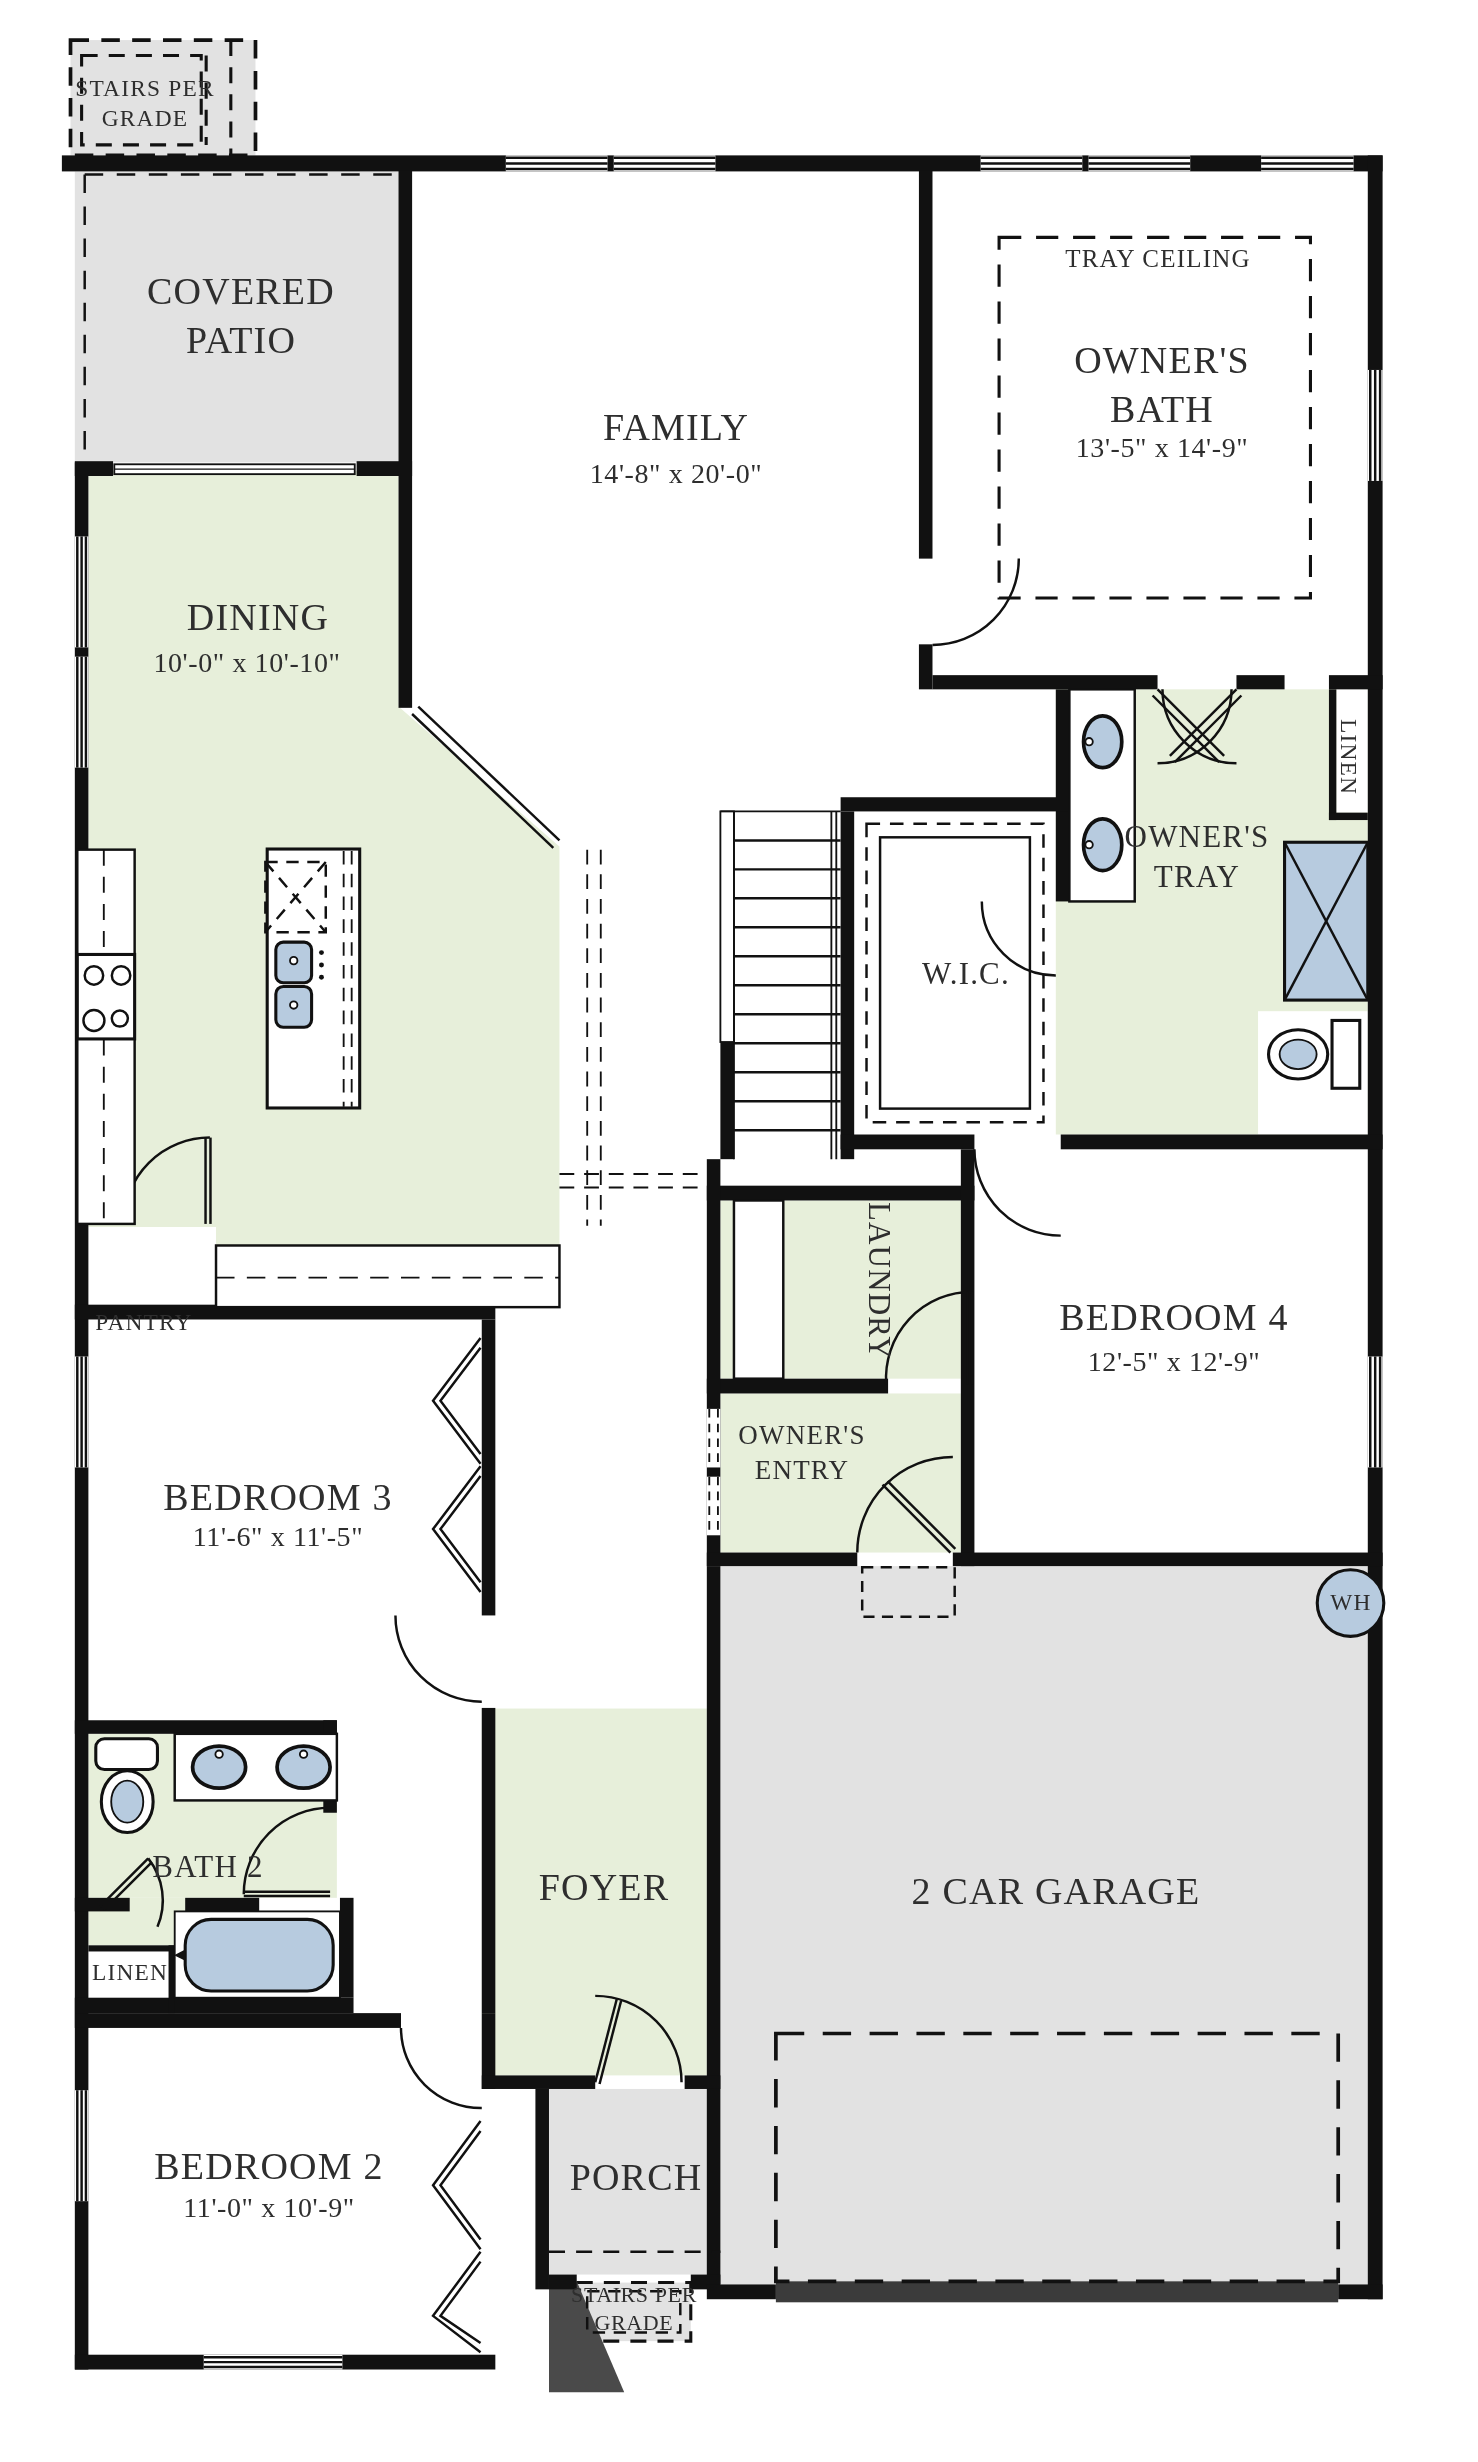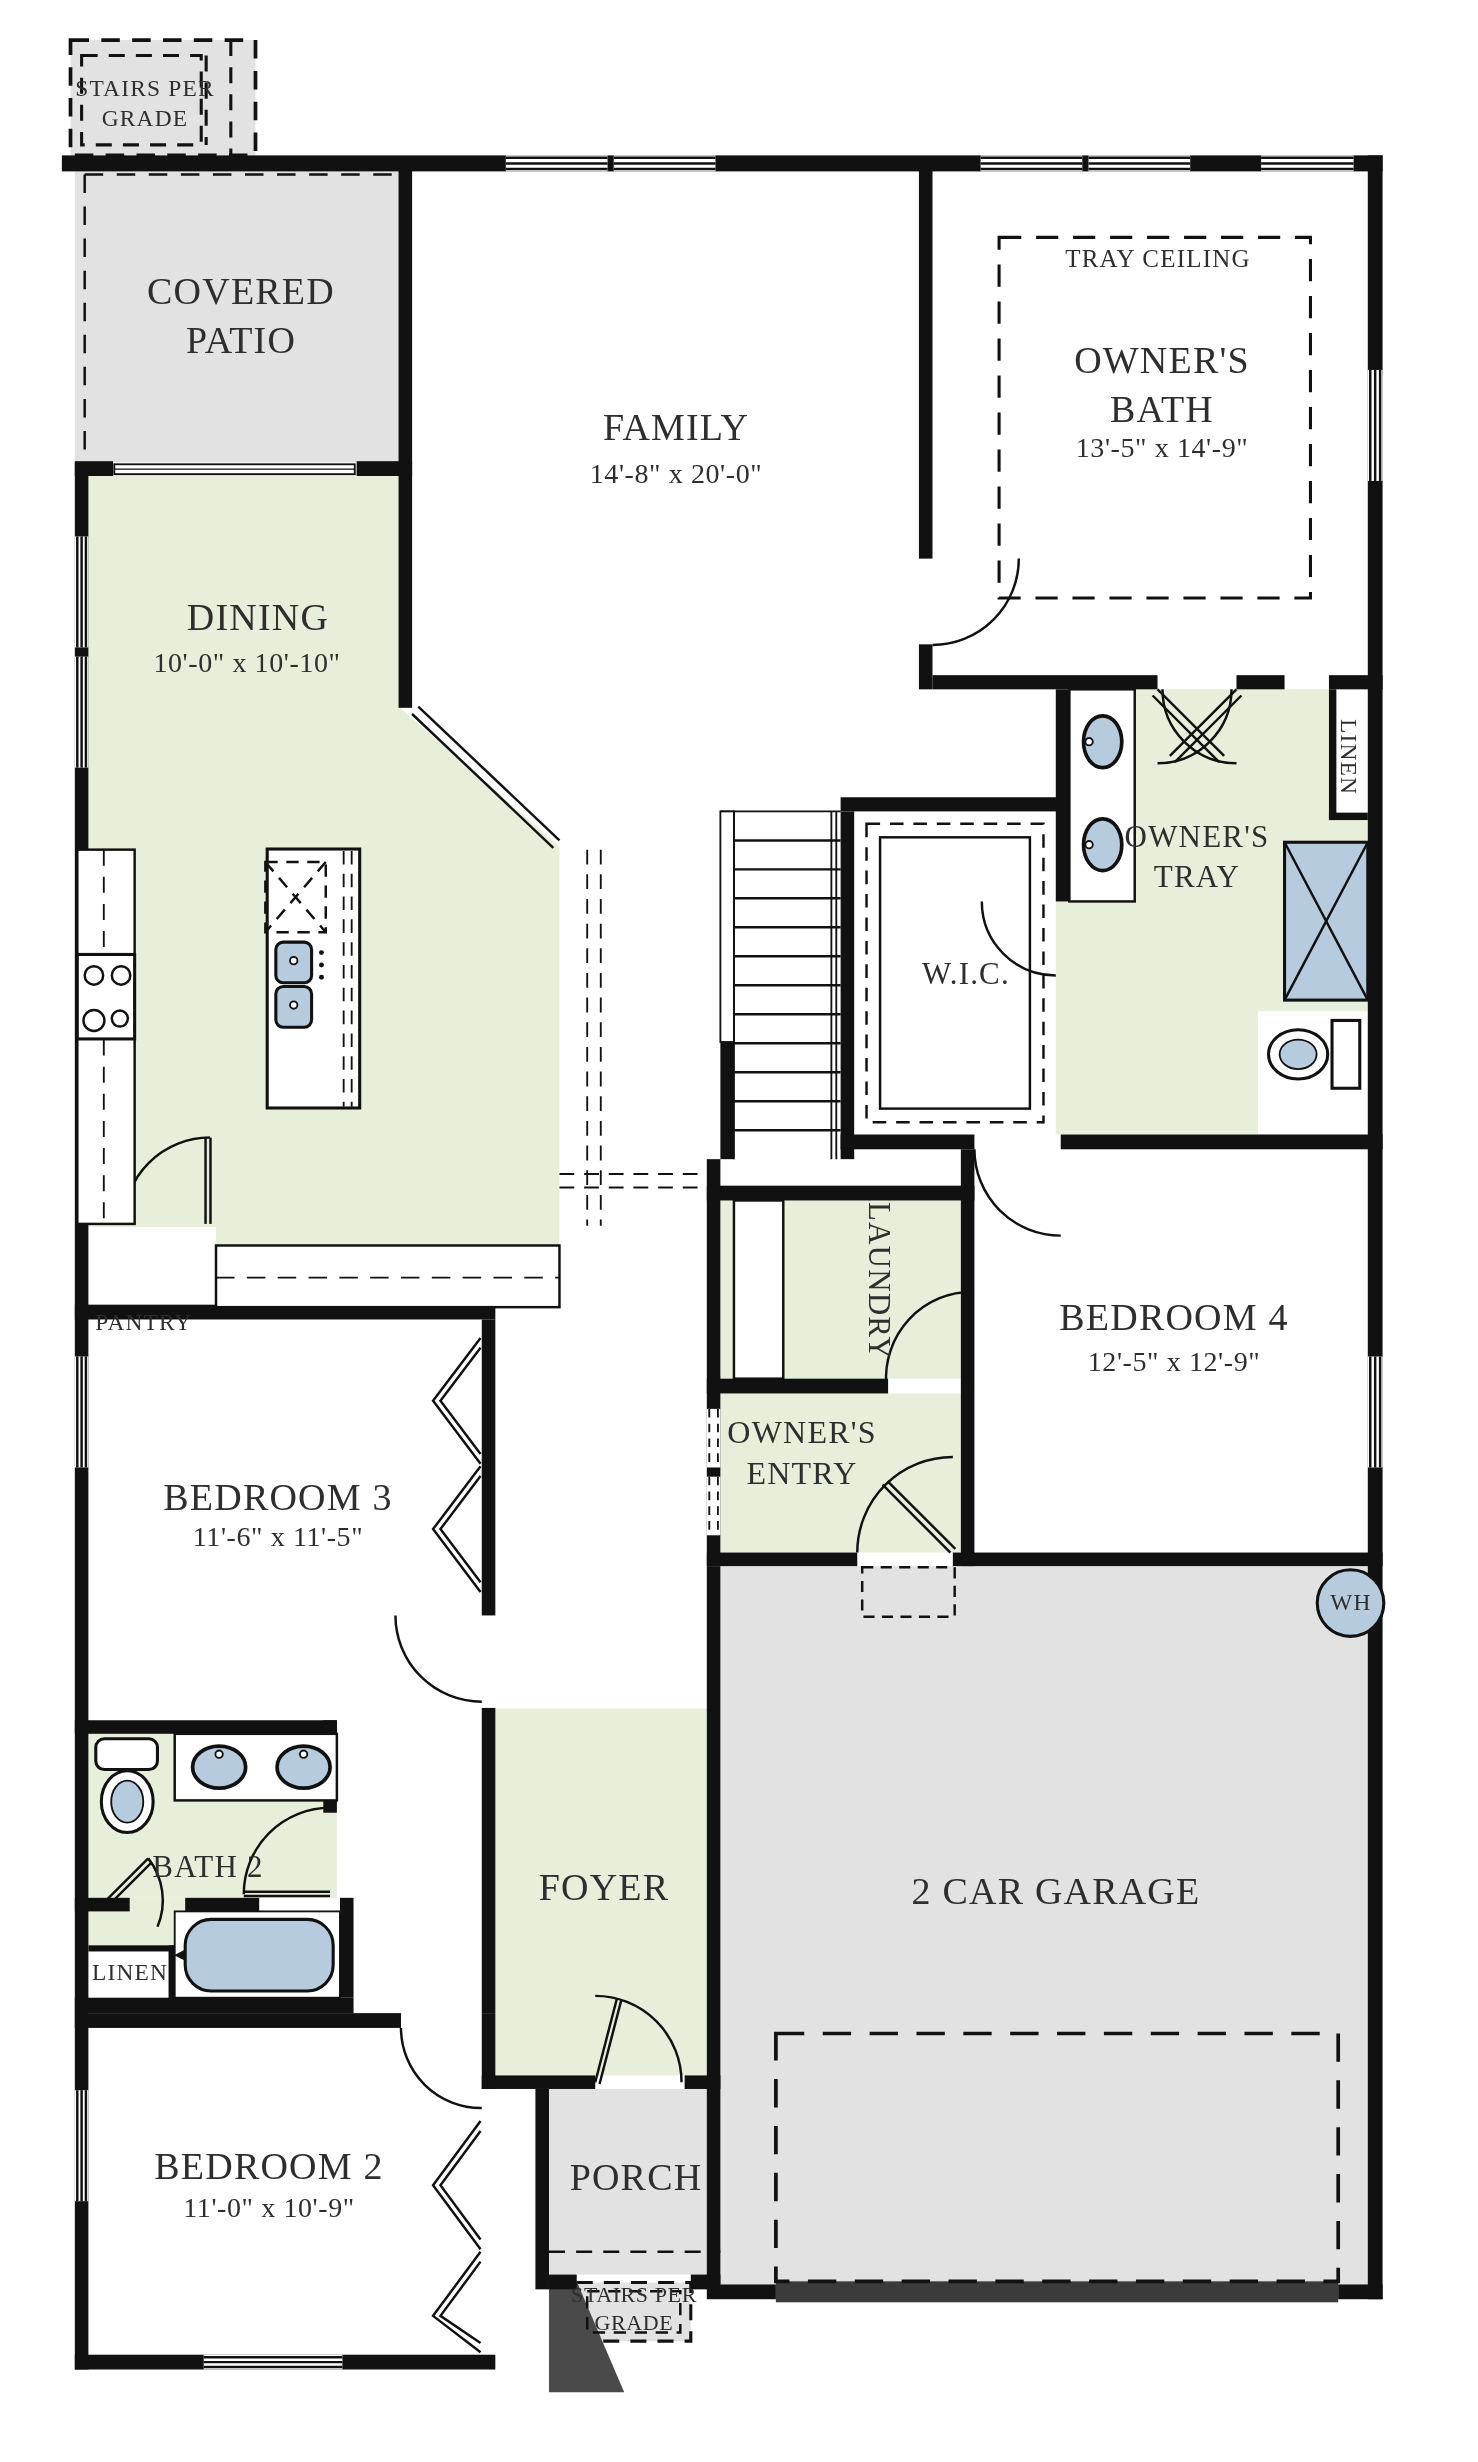--- a/index.html
+++ b/index.html
@@ -18,21 +18,21 @@
     color:#2e2e2e;
     text-align:center;
     letter-spacing:1.2px;
     line-height:1.28;
     white-space:normal;
     user-select:none;
   }
   .lbl.vert{transform:translate(-50%,-50%) rotate(90deg);white-space:nowrap;}
   .t-big{font-size:38px;}
   .t-med{font-size:31px;}
-  .t-sm{font-size:32px;}
+  .t-sm{font-size:27px;}
   .t-tiny{font-size:23.4px;}
   .t-dims{font-size:28px;letter-spacing:0.6px;}
 </style>
 </head>
 <body>
 
 <div id="plan">
 
 <svg width="1479" height="2462" viewBox="0 0 2398 3993">
 

